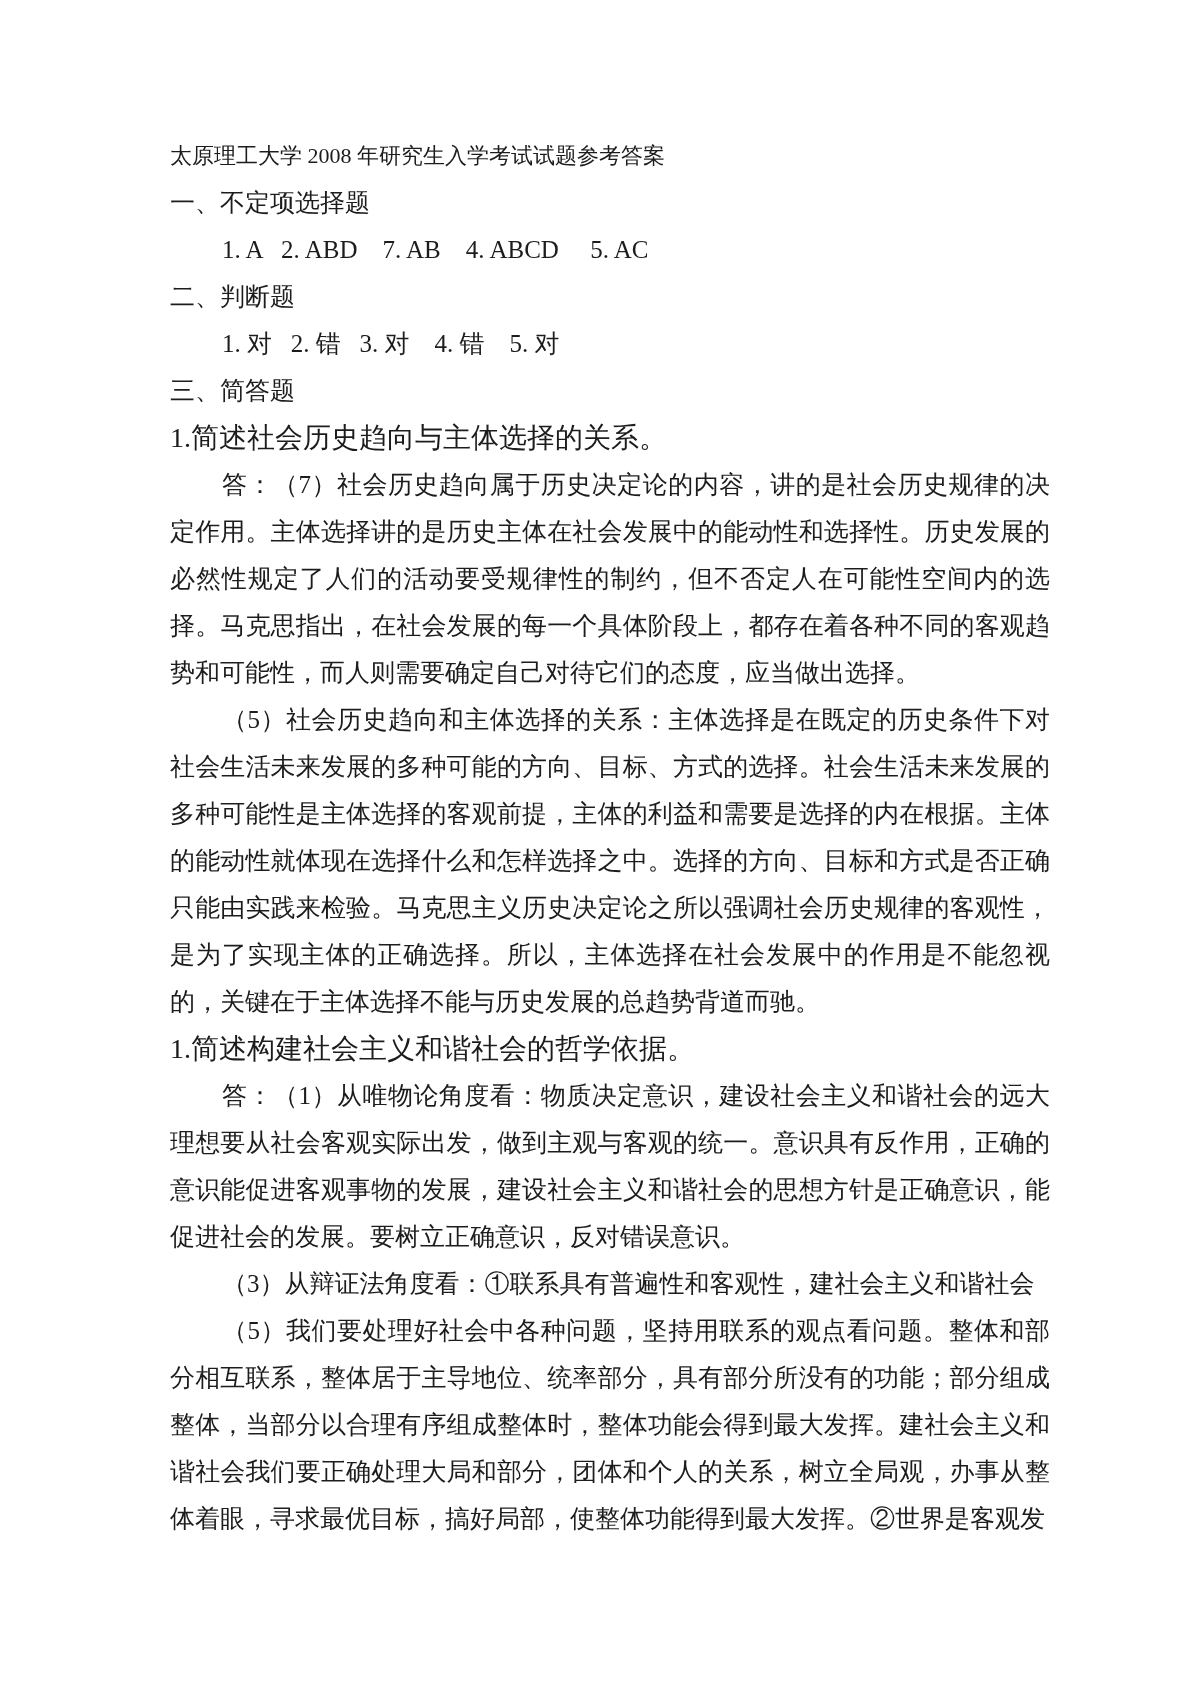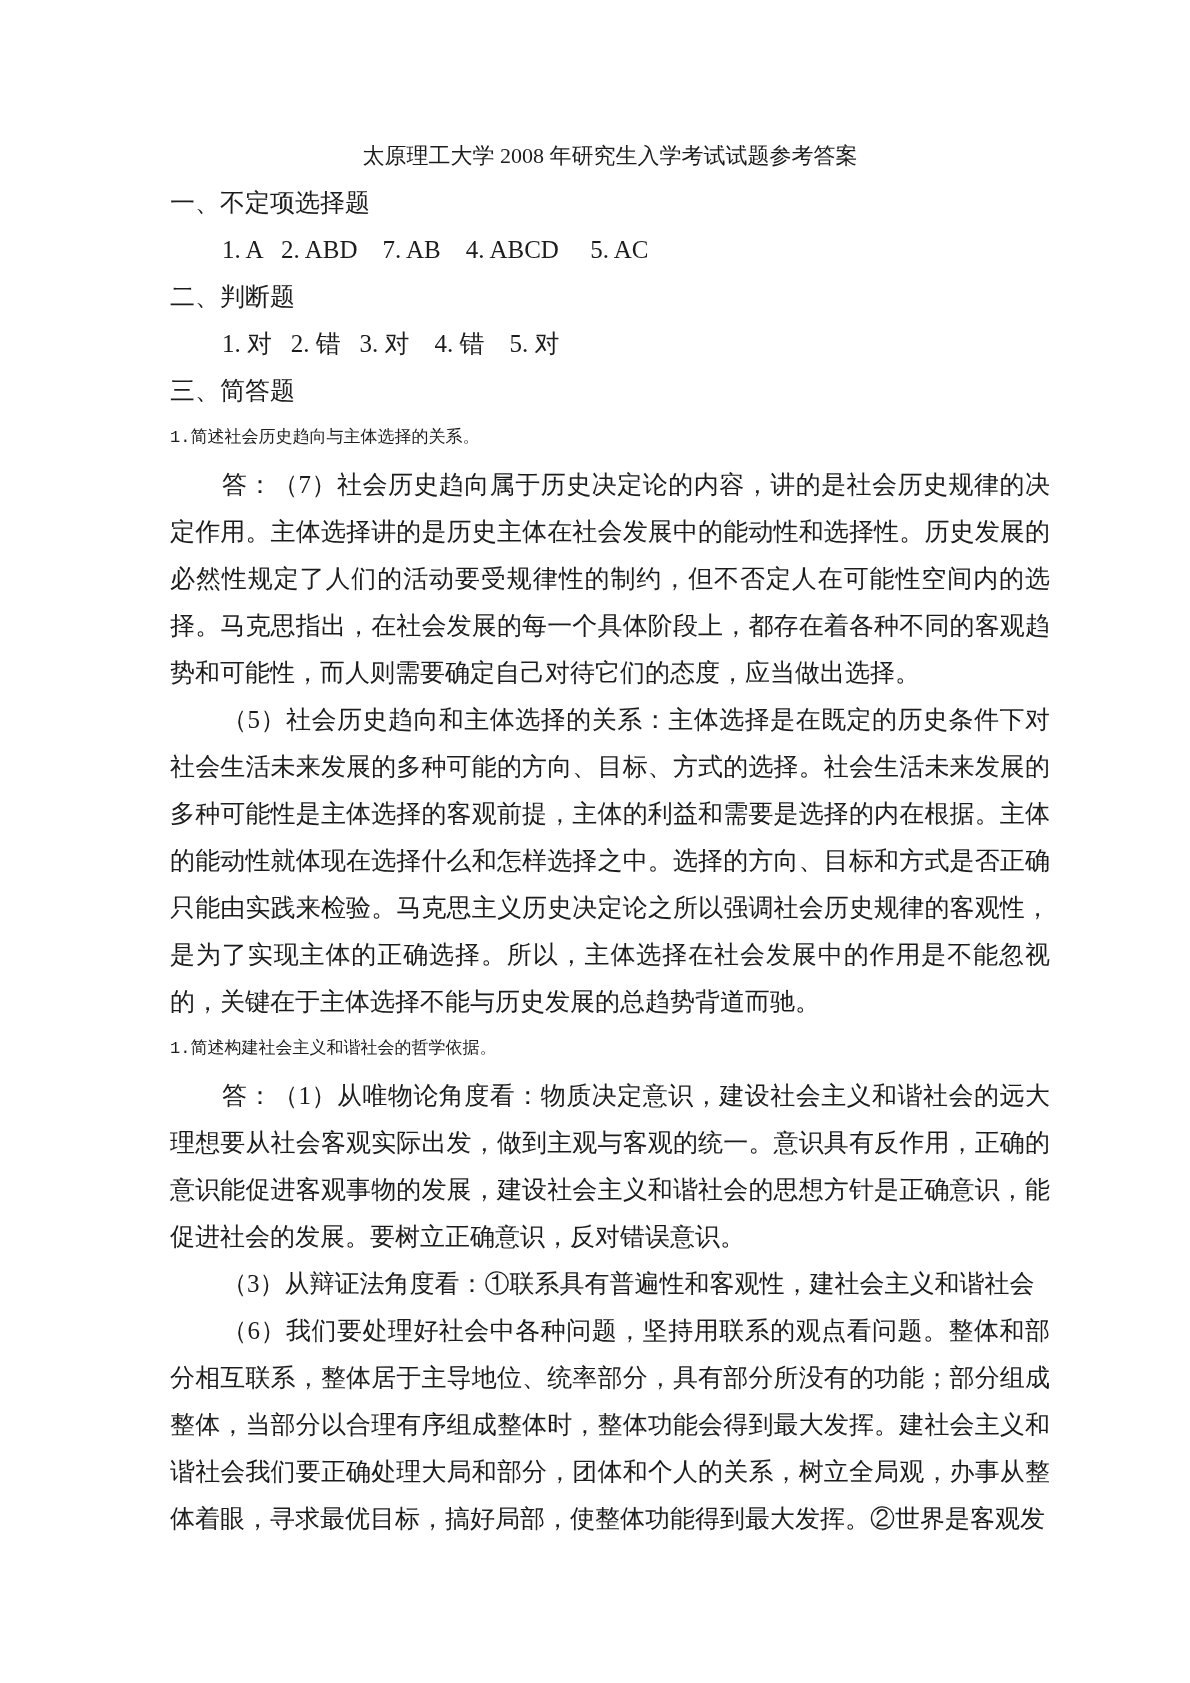--- a/index.html
+++ b/index.html
@@ -18,41 +18,40 @@
       position: relative;
       box-sizing: border-box;
       width: 1190px;
       height: 1683px;
       background: #ffffff;
       padding: 132px 140px 0 170px;
     }
     .title {
       font-size: 22px;
       font-weight: normal;
-      text-align: center;
+      text-align: left;
       line-height: 47px;
       margin: 0;
       white-space: pre-wrap;
     }
     .heading {
       font-size: 25px;
       line-height: 47px;
       white-space: pre-wrap;
     }
     .answers {
       font-size: 25px;
       line-height: 47px;
       padding-left: 52px;
       white-space: pre-wrap;
     }
     .qlabel {
-      font-size: 17px;
+      font-size: 28px;
       line-height: 47px;
       white-space: pre-wrap;
-      font-family: Liberation Mono, monospace;
     }
     .para {
       font-size: 25px;
       line-height: 47px;
       margin: 0;
       text-align: justify;
       text-justify: inter-character;
       text-align-last: left;
       text-indent: 52px;
     }
@@ -79,15 +78,15 @@
   <p class="para">答：（7）社会历史趋向属于历史决定论的内容，讲的是社会历史规律的决定作用。主体选择讲的是历史主体在社会发展中的能动性和选择性。历史发展的必然性规定了人们的活动要受规律性的制约，但不否定人在可能性空间内的选择。马克思指出，在社会发展的每一个具体阶段上，都存在着各种不同的客观趋势和可能性，而人则需要确定自己对待它们的态度，应当做出选择。</p>
 
   <p class="para">（5）社会历史趋向和主体选择的关系：主体选择是在既定的历史条件下对社会生活未来发展的多种可能的方向、目标、方式的选择。社会生活未来发展的多种可能性是主体选择的客观前提，主体的利益和需要是选择的内在根据。主体的能动性就体现在选择什么和怎样选择之中。选择的方向、目标和方式是否正确只能由实践来检验。马克思主义历史决定论之所以强调社会历史规律的客观性，是为了实现主体的正确选择。所以，主体选择在社会发展中的作用是不能忽视的，关键在于主体选择不能与历史发展的总趋势背道而驰。</p>
 
   <div class="qlabel">1.简述构建社会主义和谐社会的哲学依据。</div>
 
   <p class="para">答：（1）从唯物论角度看：物质决定意识，建设社会主义和谐社会的远大理想要从社会客观实际出发，做到主观与客观的统一。意识具有反作用，正确的意识能促进客观事物的发展，建设社会主义和谐社会的思想方针是正确意识，能促进社会的发展。要树立正确意识，反对错误意识。</p>
 
   <p class="para">（3）从辩证法角度看：①联系具有普遍性和客观性，建社会主义和谐社会</p>
 
-  <p class="para">（6）我们要处理好社会中各种问题，坚持用联系的观点看问题。整体和部分相互联系，整体居于主导地位、统率部分，具有部分所没有的功能；部分组成整体，当部分以合理有序组成整体时，整体功能会得到最大发挥。建社会主义和谐社会我们要正确处理大局和部分，团体和个人的关系，树立全局观，办事从整体着眼，寻求最优目标，搞好局部，使整体功能得到最大发挥。②世界是客观发</p>
+  <p class="para">（5）我们要处理好社会中各种问题，坚持用联系的观点看问题。整体和部分相互联系，整体居于主导地位、统率部分，具有部分所没有的功能；部分组成整体，当部分以合理有序组成整体时，整体功能会得到最大发挥。建社会主义和谐社会我们要正确处理大局和部分，团体和个人的关系，树立全局观，办事从整体着眼，寻求最优目标，搞好局部，使整体功能得到最大发挥。②世界是客观发</p>
 
 </div>
 
 </body></html>

